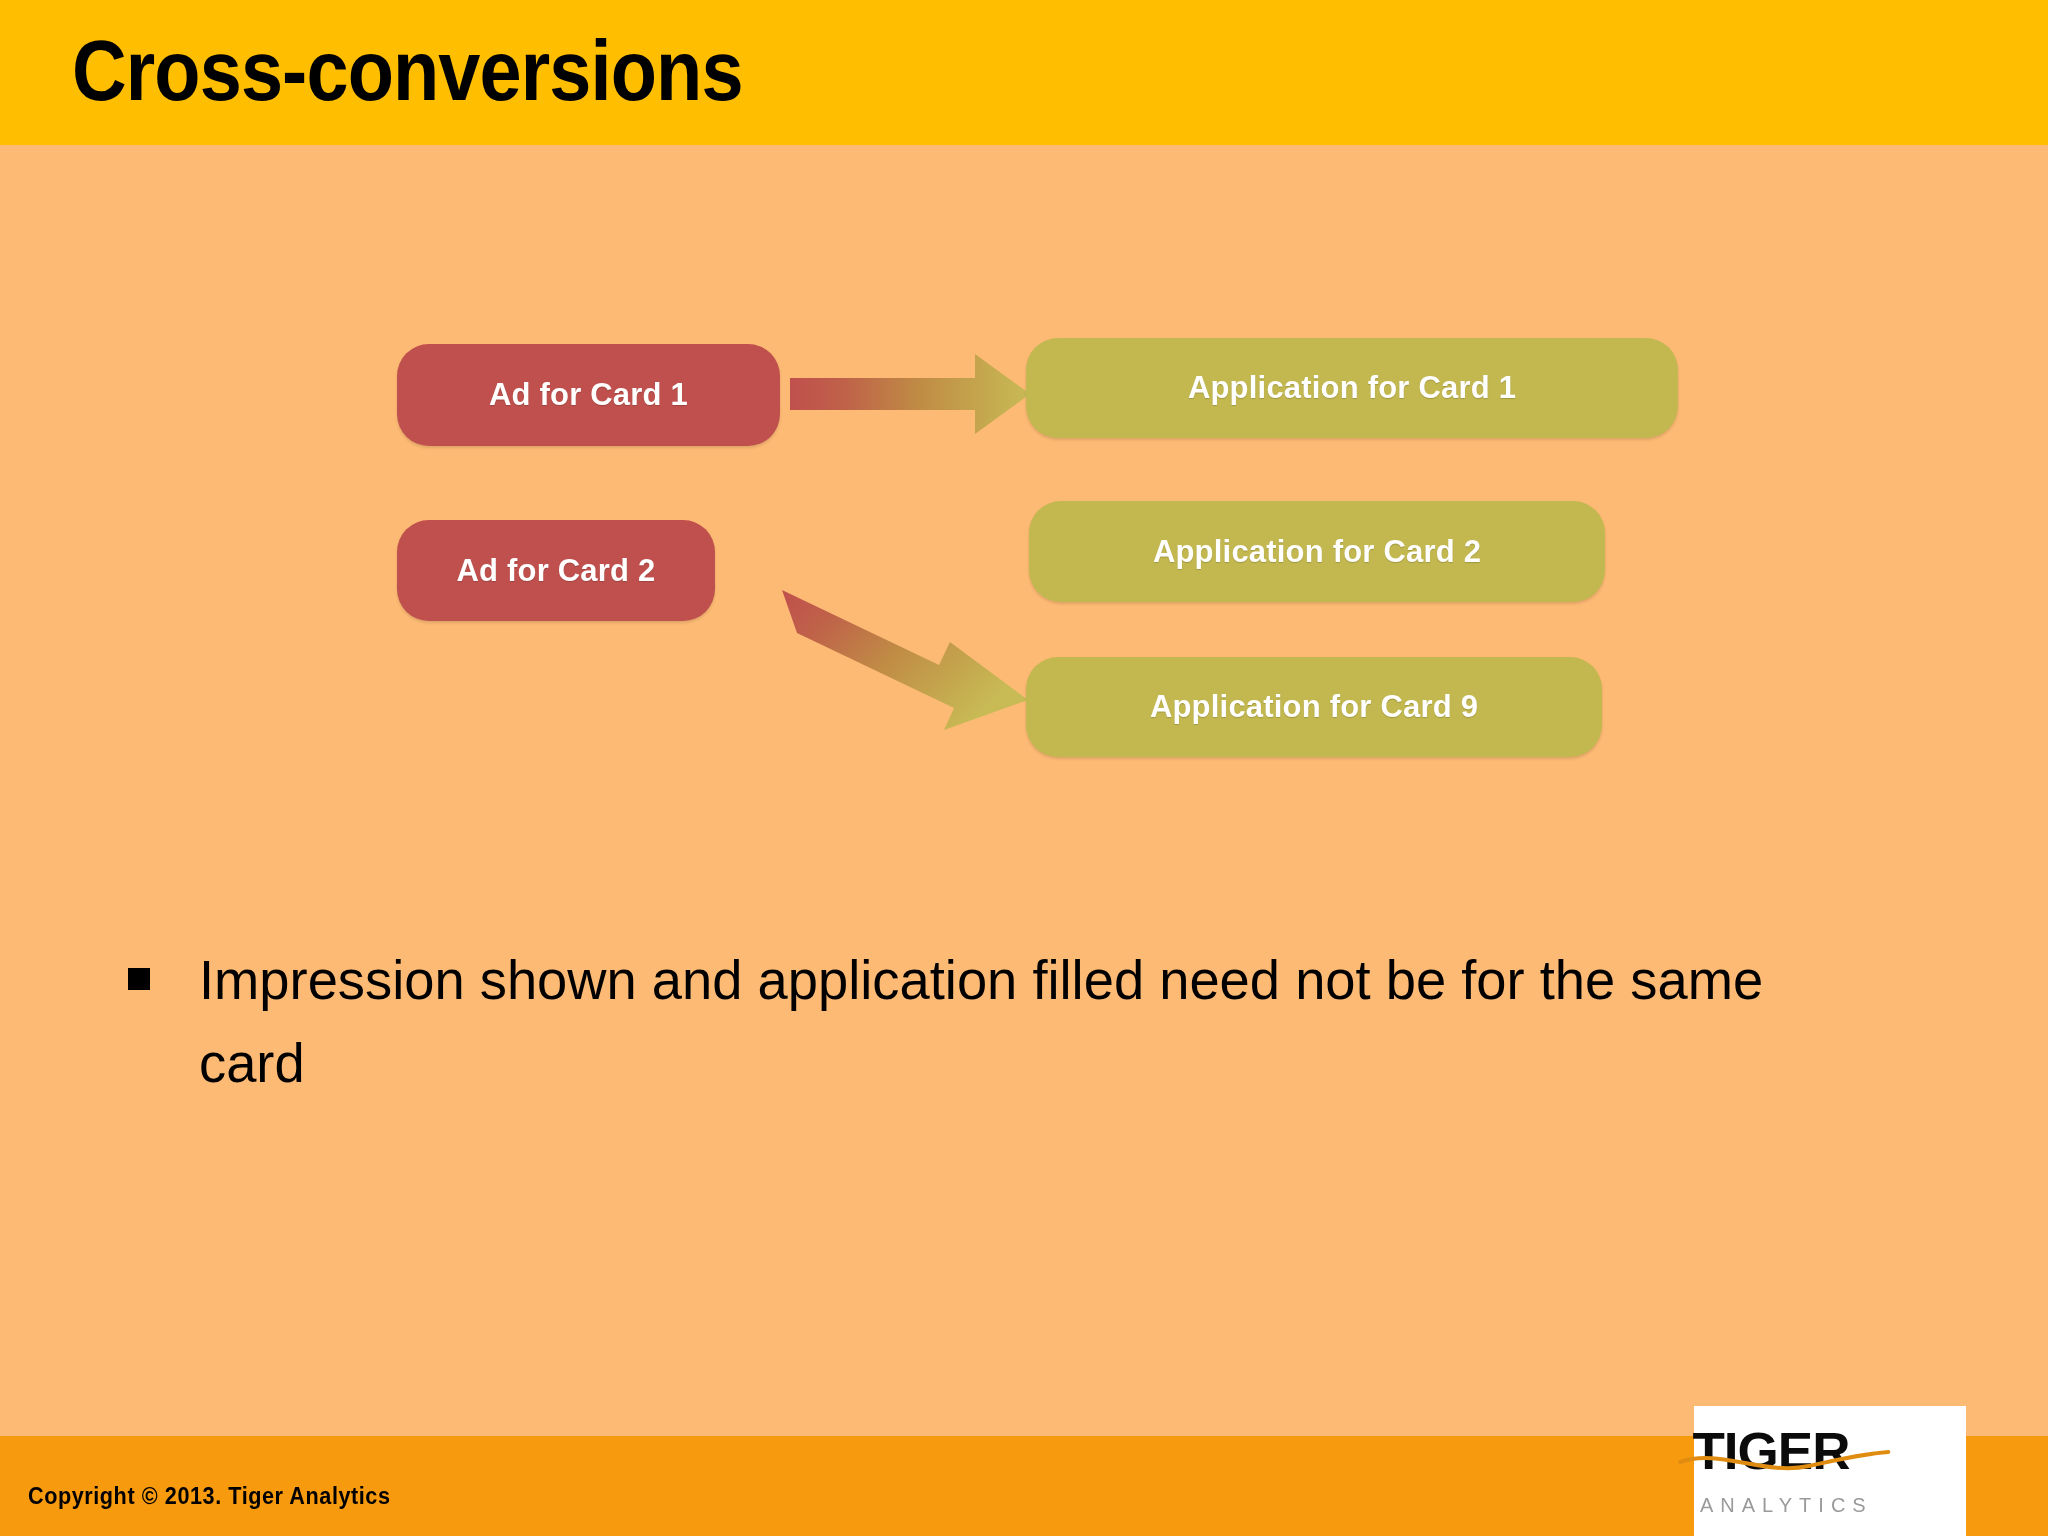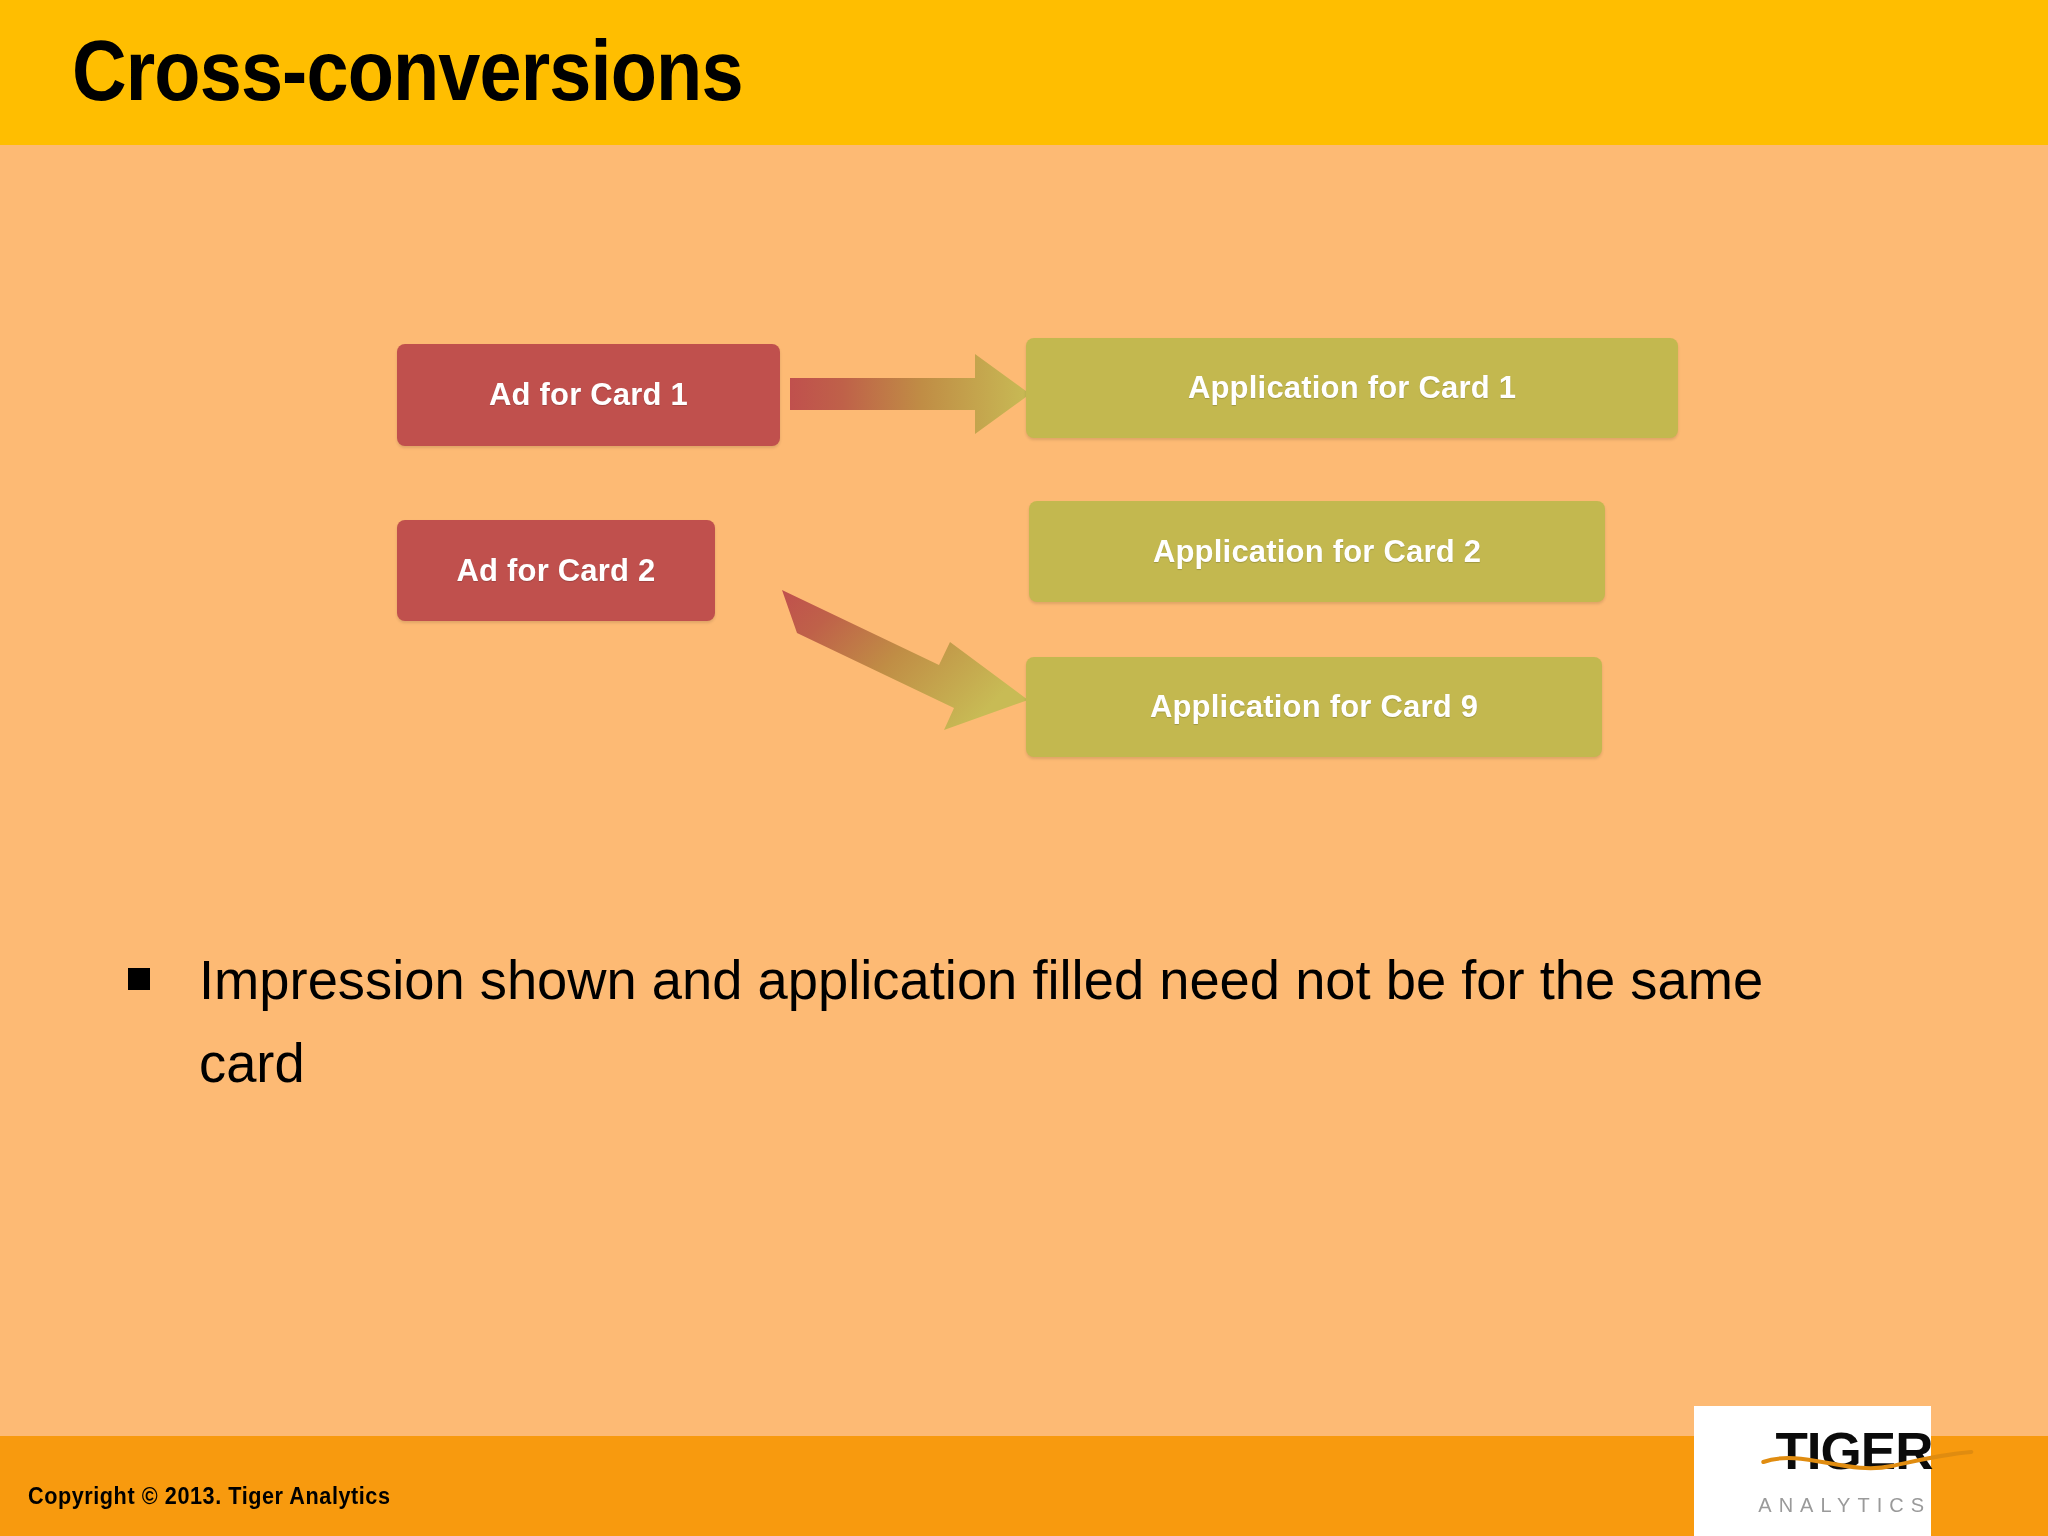--- a/index.html
+++ b/index.html
@@ -52,21 +52,21 @@
     height: 1536px;
     pointer-events: none;
   }
 
   .node {
     position: absolute;
     display: flex;
     align-items: center;
     justify-content: center;
     box-sizing: border-box;
-    border-radius: 8px;
+    border-radius: 32px;
     color: #ffffff;
     font-family: "Liberation Sans", sans-serif;
     font-weight: bold;
     white-space: nowrap;
     text-shadow: 0 1px 1px rgba(0,0,0,0.18);
   }
   .node.ad {
     background: #c0504d;
     font-size: 31px;
     letter-spacing: 0.2px;
@@ -141,26 +141,26 @@
     letter-spacing: 0.6px;
     color: #000000;
     white-space: nowrap;
     transform: scaleX(0.94);
     transform-origin: left bottom;
   }
   .logo-panel {
     position: absolute;
     left: 1694px;
     bottom: 0;
-    width: 237px;
+    width: 272px;
     height: 130px;
     background: #ffffff;
     display: flex;
     flex-direction: column;
-    align-items: flex-end;
+    align-items: flex-start;
     justify-content: center;
   }
   .logo-wordmark {
     position: relative;
     font-family: "Liberation Sans", sans-serif;
     font-weight: bold;
     font-size: 52px;
     letter-spacing: -1px;
     color: #0b0b0b;
     line-height: 54px;

